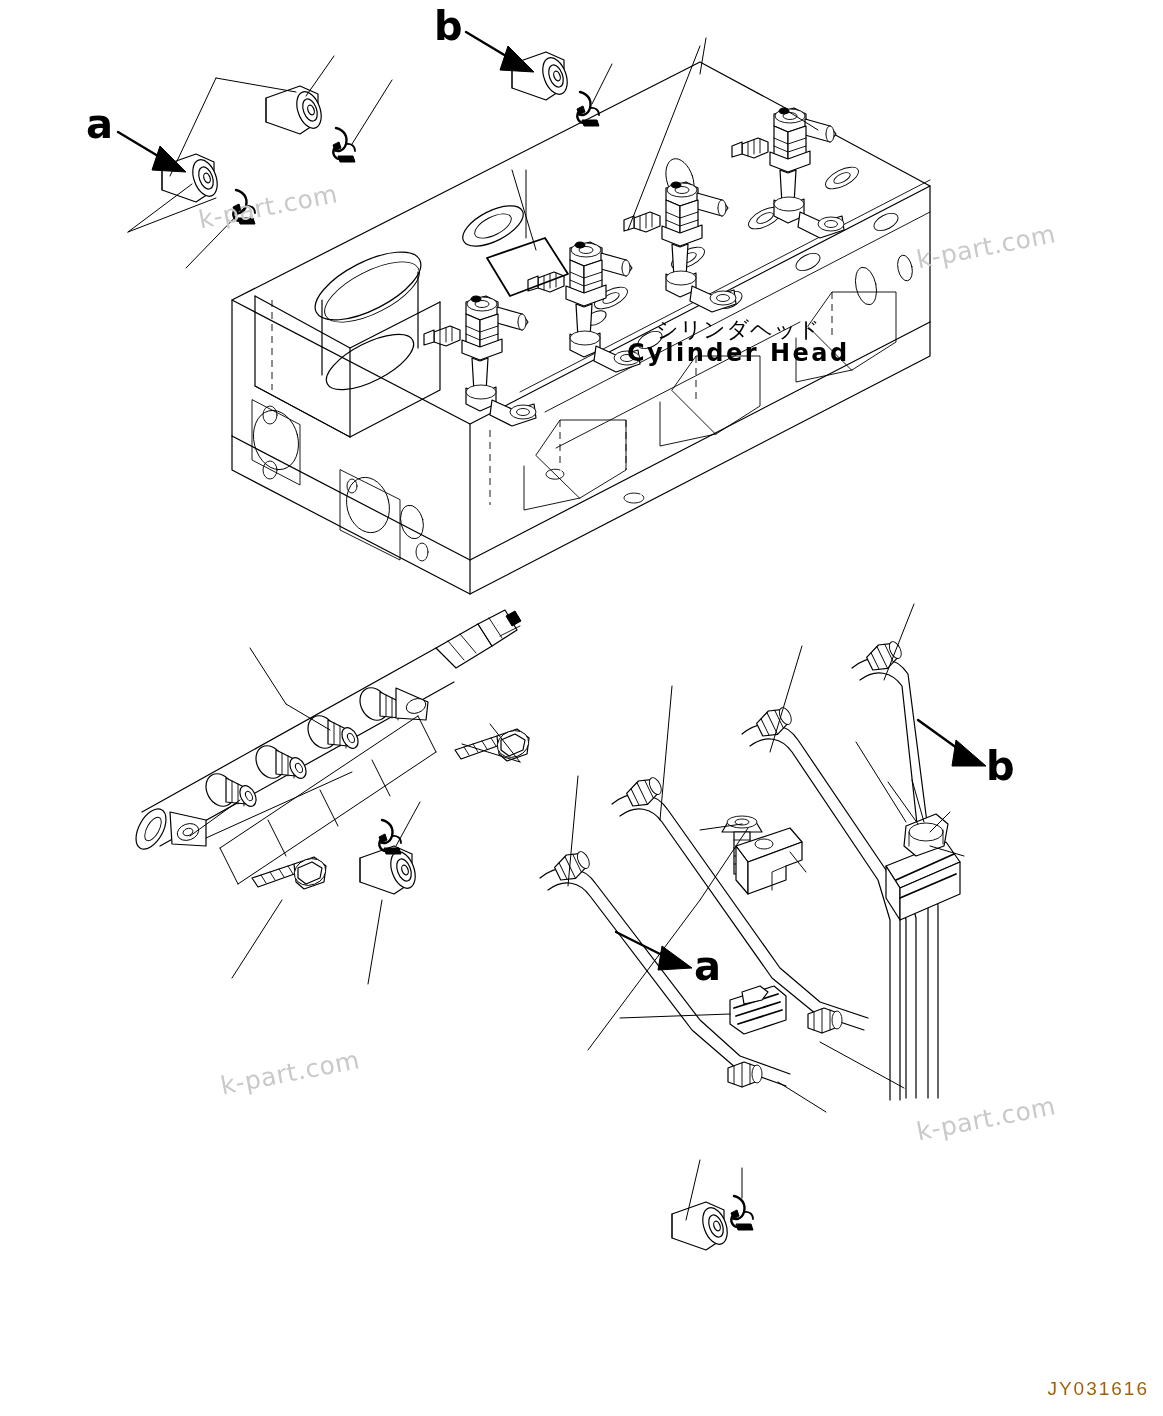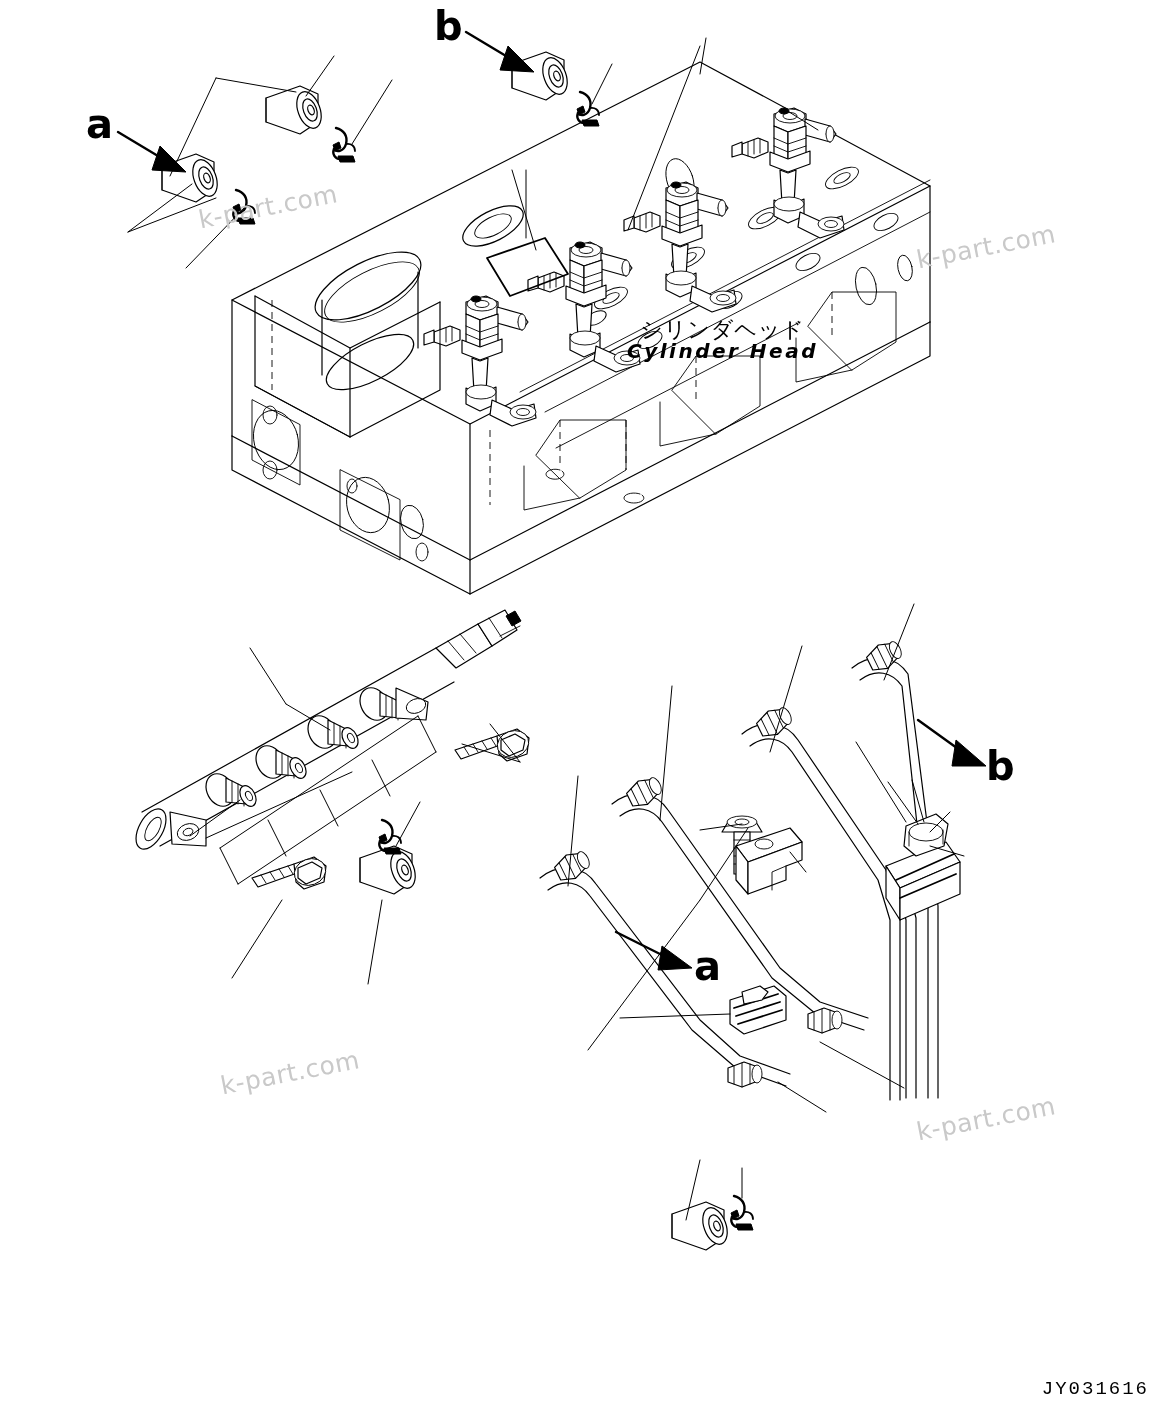--- a/index.html
+++ b/index.html
@@ -34,28 +34,28 @@
   }
   .hdlabel{
     position:absolute;
     color:#000;
     font-family:"DejaVu Sans",sans-serif;
     white-space:nowrap;
     line-height:1.05;
     text-align:center;
   }
   .hdlabel .jp{font-size:22px;letter-spacing:1px;display:block;}
-  .hdlabel .en{font-size:20px;letter-spacing:2.5px;display:block;font-weight:700;font-style:italic;}
+  .hdlabel .en{font-size:24px;letter-spacing:2.5px;display:block;font-weight:700;}
   #partno{
     position:absolute;
     right:14px;bottom:16px;
-    font-family:Liberation Mono, monospace;
+    font-family:Liberation Sans, sans-serif;
     font-size:19px;
     letter-spacing:2px;
-    color:#000000;
+    color:#a16207;
     white-space:nowrap;
   }
 </style>
 </head>
 <body>
 
 <div id="sheet">
 
   <svg id="art" viewBox="0 0 1163 1416" xmlns="http://www.w3.org/2000/svg">
     <defs>

